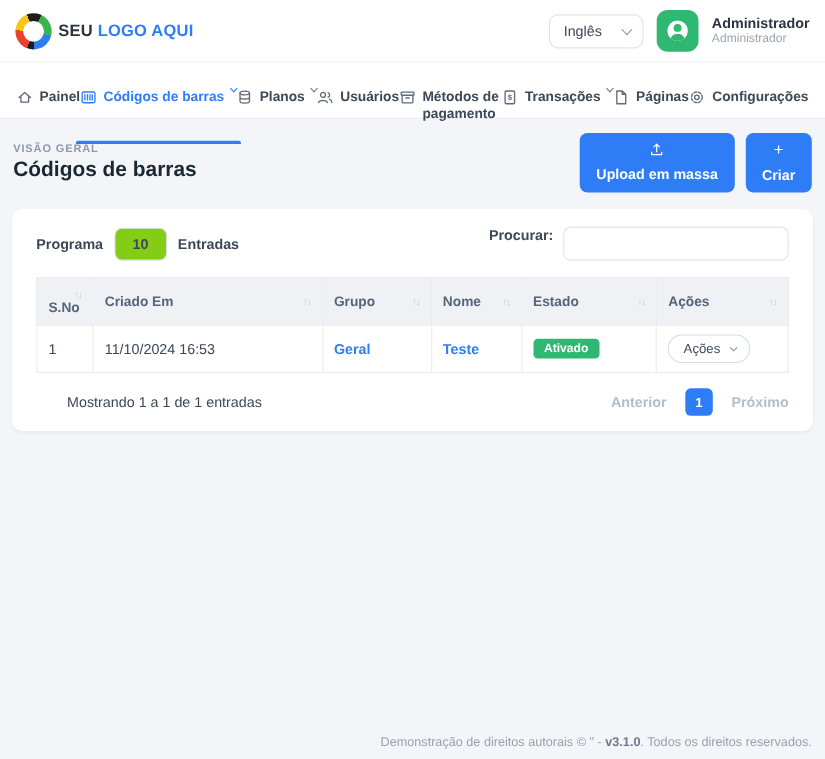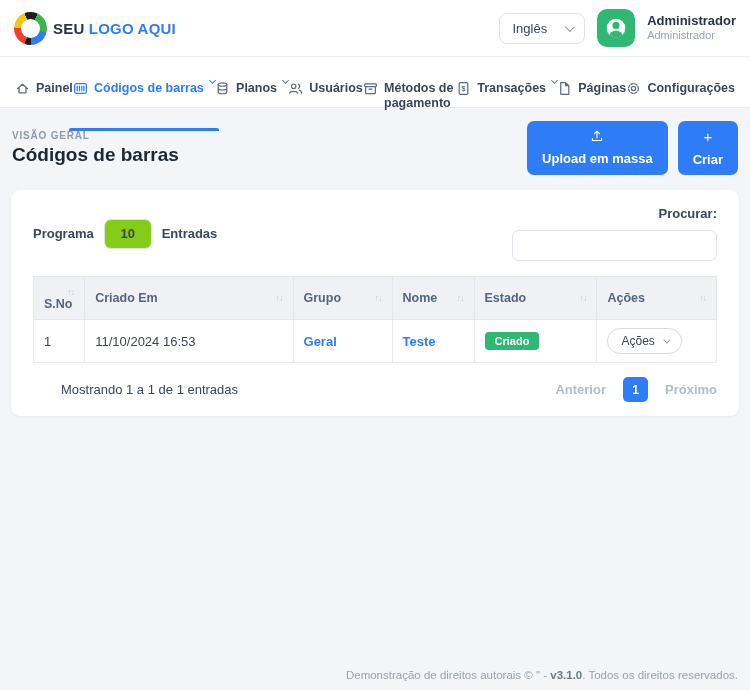--- a/index.html
+++ b/index.html
@@ -79,21 +79,21 @@
     background:#fff; border-radius:9px; box-shadow:0 1px 3px rgba(20,35,60,.06);
     padding:16px 22px 14px; margin:0 1px;
   }
   .card-controls { display:flex; align-items:center; justify-content:space-between; margin-bottom:15px; }
   .show-entries { display:flex; align-items:center; gap:10px; font-size:13px; font-weight:600; color:#3c4858; }
   .entries-box {
     width:48px; height:30px; border:1px solid #dfe3e9; border-radius:7px;
     font-size:13px; font-weight:600; color:#3c4858; text-align:center;
     font-family:inherit; background:#84cc16;
   }
-  .search-wrap { display:flex; align-items:flex-end; gap:9px; font-size:13px; font-weight:600; color:#3c4858;flex-direction:column; }
+  .search-wrap { display:flex; align-items:flex-start; gap:9px; font-size:13px; font-weight:600; color:#3c4858; }
   .search-input {
     width:205px; height:31px; border:1px solid #dfe3e9; border-radius:7px;
     padding:0 10px; font-size:13px; font-family:inherit; background:#fff;
   }
   
   table { width:100%; border-collapse:collapse; }
   th {
     background:#eff1f5; border:1px solid #e3e7ec; text-align:left;
     font-size:12.5px; font-weight:700; color:#55657a;
     padding:8px 10px; position:relative;
@@ -276,21 +276,21 @@
           <th><span class="sort-icon">↑↓</span><span>Estado</span></th>
           <th><span class="sort-icon">↑↓</span><span>Ações</span></th>
         </tr>
       </thead>
       <tbody>
         <tr>
           <td>1</td>
           <td>11/10/2024 16:53</td>
           <td><a class="cell-link">Geral</a></td>
           <td><a class="cell-link">Teste</a></td>
-          <td><span class="badge-success">Criado</span></td>
+          <td><span class="badge-success">Ativado</span></td>
           <td>
             <button class="btn-actions">
               <span>Ações</span>
               <span class="chev"></span>
             </button>
           </td>
         </tr>
       </tbody>
     </table>
 

